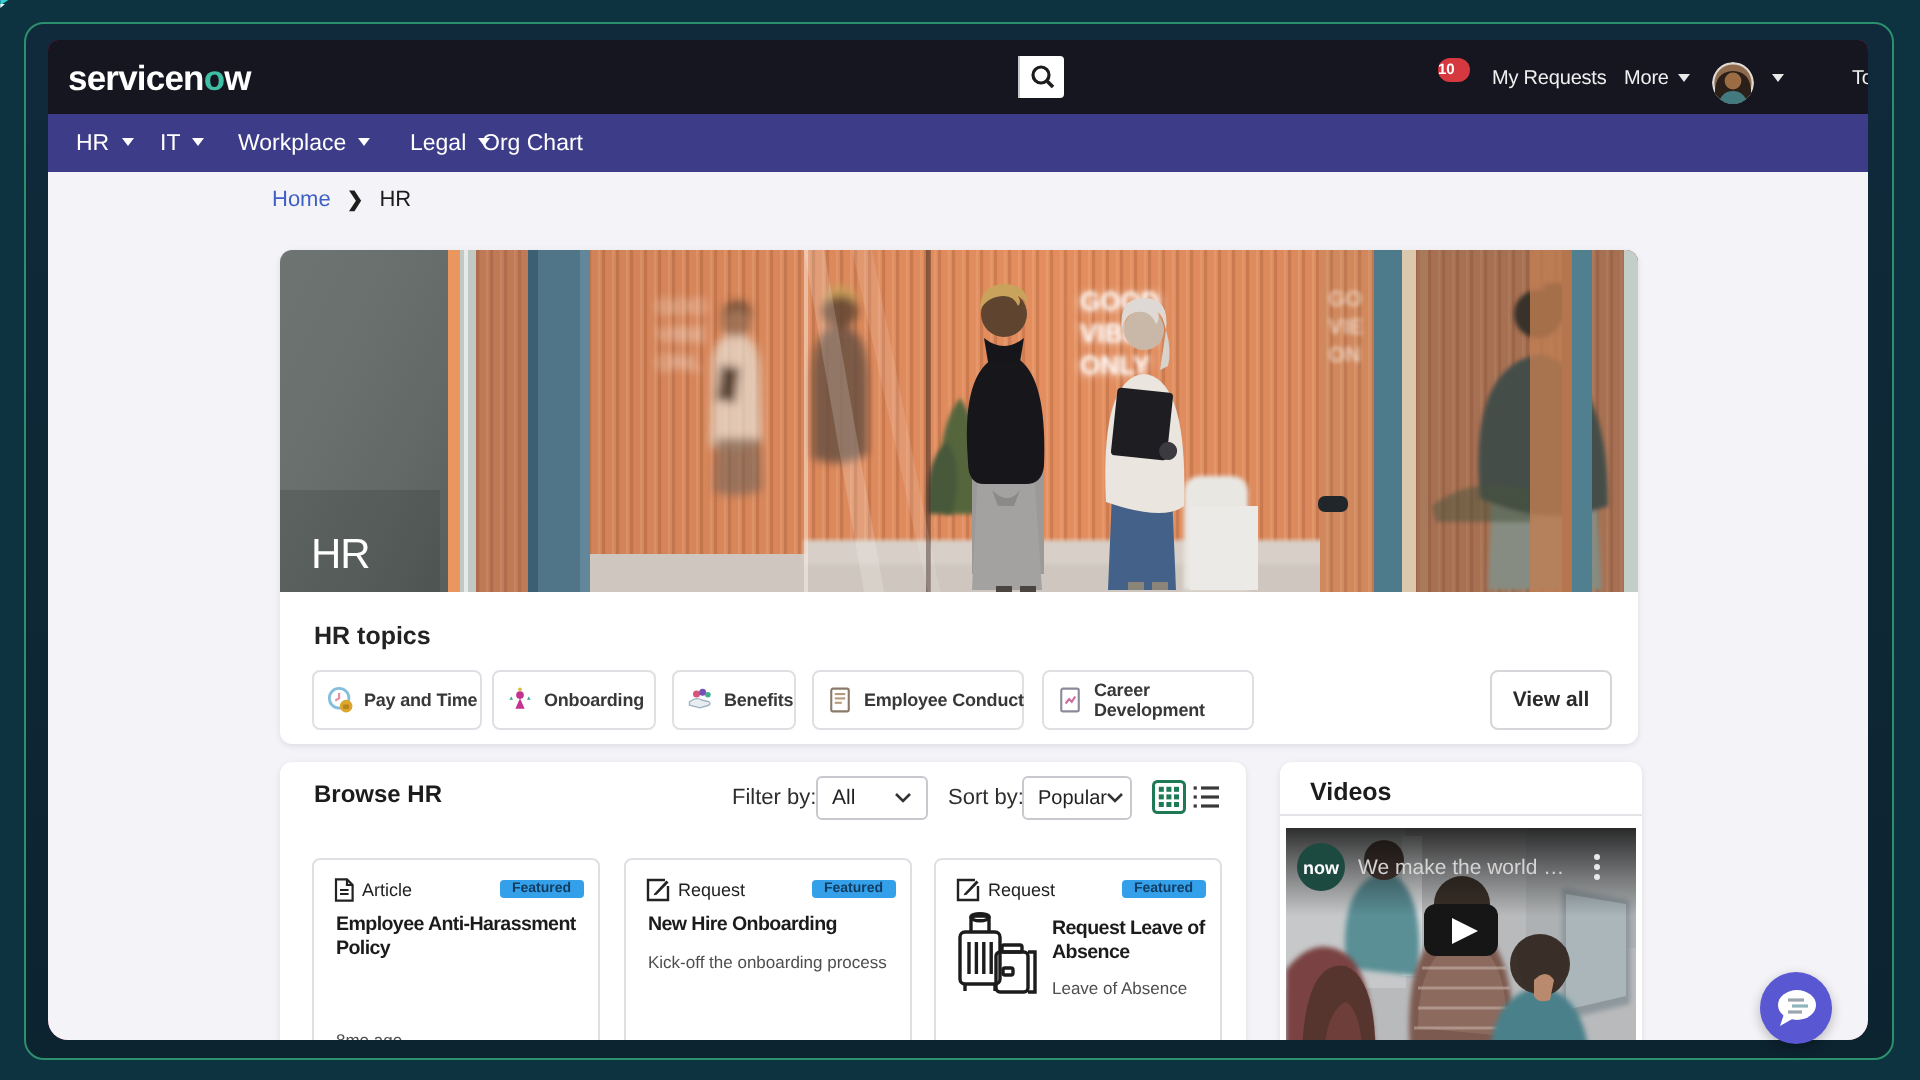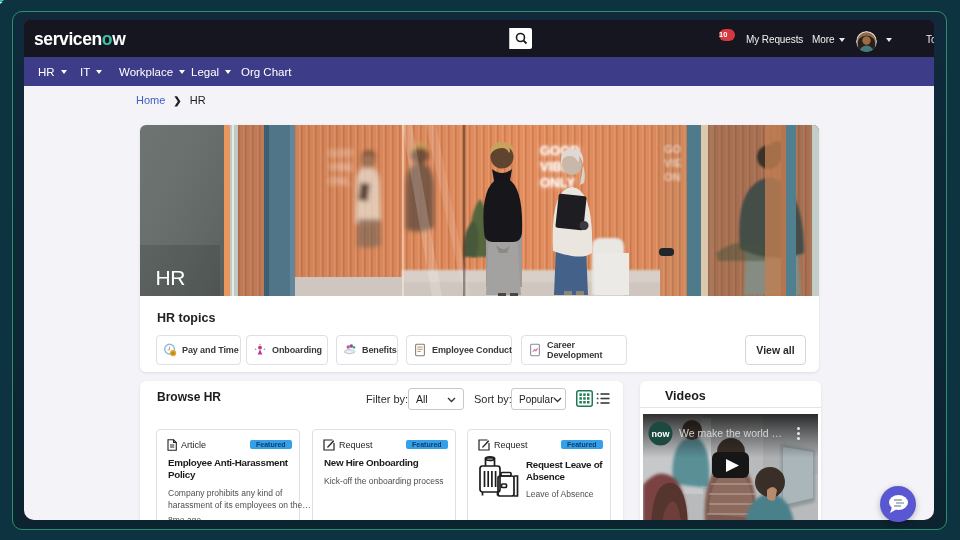--- a/index.html
+++ b/index.html
@@ -48,21 +48,21 @@
 
 .bcard { position:absolute; top:48px; height:110px; background:#fff; border:1px solid #e0dfe4; border-radius:4px; }
 .bhead { position:absolute; left:10px; top:8px; height:13px; font-size:9px; color:#1e1e1e; display:flex; align-items:center; }
 .bhead svg { margin-right:4px; }
 .feat { position:absolute; top:10px; height:9px; background:#35a0ea; border-radius:2px; color:#123e63; font-size:7px; font-weight:bold; line-height:9px; padding:0 6px; }
 .btitle { position:absolute; left:11px; font-size:9.8px; font-weight:bold; color:#1b1b1b; line-height:12px; letter-spacing:-0.3px; }
 .bdesc { position:absolute; left:11px; font-size:8.5px; color:#4e4e4e; line-height:11.5px; }
 .bago { position:absolute; left:11px; font-size:8.5px; color:#4e4e4e; }
 
 .videocard { position:absolute; left:616px; top:295.5px; width:181px; height:170px; background:#fff; border-radius:6px; box-shadow:0 1px 3px rgba(30,30,60,0.10); }
-.video-h { position:absolute; left:25px; top:8px; font-size:12.5px; font-weight:bold; color:#1c1c1c;text-align:center; }
+.video-h { position:absolute; left:15px; top:8px; font-size:12.5px; font-weight:bold; color:#1c1c1c;text-align:center; }
 .vdivider { position:absolute; left:0; top:26px; width:181px; height:1px; background:#e4e3e8; }
 .vthumb { position:absolute; left:3px; top:33px; width:175px; height:137px; overflow:hidden; }
 
 .chatfab { position:absolute; left:880px; top:486px; width:36px; height:36px; border-radius:50%; background:#5a57d3; box-shadow:0 2px 6px rgba(0,0,0,0.25); }
 </style>
 </head>
 <body>
 <svg class="corner-deco" viewBox="0 0 10 9">
     <polygon points="0,0 6,0 0,4" fill="#35cdd1"></polygon>
     <polygon points="0,3 3.5,3 0,6" fill="#e8fdfd"></polygon>
@@ -92,21 +92,21 @@
         </svg>
     </div>
     <div class="tb-item" style="left:857px; top:14px;"><span class="caret"></span></div>
     <div class="tb-item" style="left:875px;margin-left:27px;">Tours</div>
   </div>
 
   <div class="navbar">
     <div class="nav-item" style="left:14px;">HR<span class="ncaret"></span></div>
     <div class="nav-item" style="left:56px;">IT<span class="ncaret"></span></div>
     <div class="nav-item" style="left:95px;">Workplace<span class="ncaret"></span></div>
-    <div class="nav-item" style="left:167px;">Legal<span class="ncaret"></span></div>
+    <div class="nav-item" style="left:181px;">Legal<span class="ncaret"></span></div>
     <div class="nav-item" style="left:217px;">Org Chart</div>
   </div>
 
   <div class="main">
     <div class="crumb"><a>Home</a><span class="sep">❯</span><span>HR</span></div>
 
     <div class="herocard">
       <div class="hero">
       <svg width="679" height="171" viewBox="0 0 679 171">
         <defs>
@@ -318,21 +318,20 @@
 
       <div class="bcard" style="left:16px; width:144px;">
         <div class="bhead"><svg width="10" height="12" viewBox="0 0 10 12">
               <path d="M1 0.7 h5.5 L9.3 3.5 V11.3 H1 Z" fill="#fff" stroke="#222" stroke-width="1.1"></path>
               <path d="M6.5 0.7 V3.5 H9.3" fill="none" stroke="#222" stroke-width="1.1"></path>
               <line x1="3" y1="6" x2="7.3" y2="6" stroke="#222"></line>
               <line x1="3" y1="8" x2="7.3" y2="8" stroke="#222"></line>
             </svg>Article</div>
         <div class="feat" style="left:93px;">Featured</div>
         <div class="btitle" style="top:27px; width:126px;">Employee Anti-Harassment Policy</div>
-        <div class="bdesc" style="top:58px; width:140px; white-space:nowrap;">Company prohibits any kind of<br>harassment of its employees on the…</div>
         <div class="bago" style="top:85px;">8mo ago</div>
       </div>
       <div class="bcard" style="left:172px; width:144px;">
         <div class="bhead"><svg width="12" height="12" viewBox="0 0 12 12">
               <path d="M9.5 1 H1 V11 H11 V4" fill="none" stroke="#222" stroke-width="1.2"></path>
               <path d="M4.2 7.8 L10.2 1.2 L11.3 2.3 L5.3 8.4 L3.8 8.6 Z" fill="#222"></path>
             </svg>Request</div>
         <div class="feat" style="left:93px;">Featured</div>
         <div class="btitle" style="top:27px; width:132px;">New Hire Onboarding</div>
         <div class="bdesc" style="top:46px; width:132px;">Kick-off the onboarding process</div>

